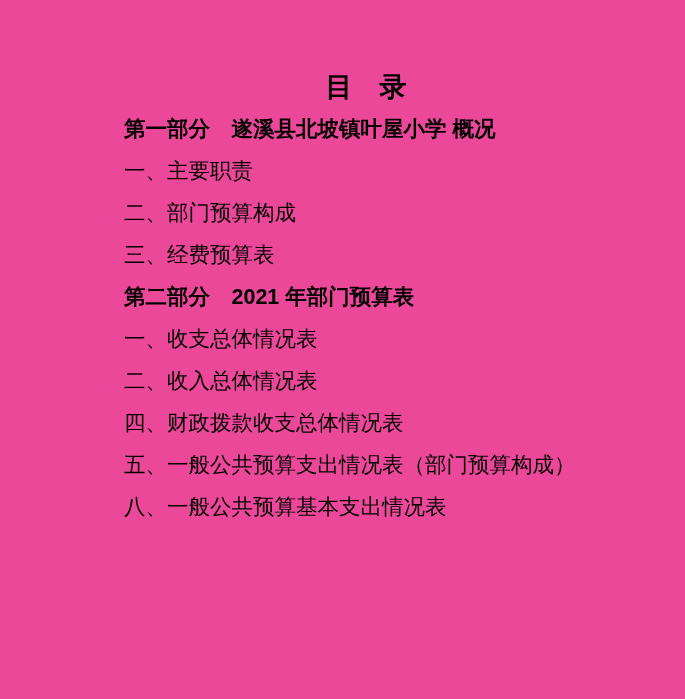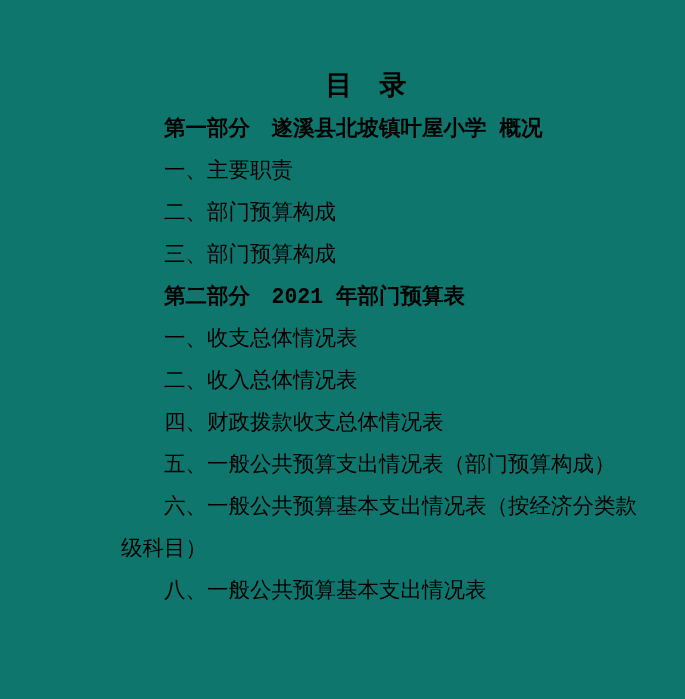--- a/index.html
+++ b/index.html
@@ -4,23 +4,23 @@
 <style>
   html, body {
     margin: 0;
     padding: 0;
     background: #ffffff;
   }
   .page {
     position: relative;
     width: 685px;
     height: 699px;
-    background: #0f766e;
+    background: #ec4899;
     color: #000000;
-    font-family: Liberation Mono, monospace;
+    font-family: Liberation Sans, sans-serif;
     overflow: hidden;
   }
   .content {
     position: absolute;
     left: 81px;
     top: 66px;
     width: 570px;
   }
   .doc-title {
     margin: 0;
@@ -31,50 +31,48 @@
     text-indent: 0;
     white-space: pre;
   }
   .toc-line {
     font-size: 21.5px;
     font-weight: normal;
     line-height: 42px;
     text-indent: 2em;
     text-align: left;
     word-break: normal;
-    margin-left: 40px;
   }
   .toc-heading {
     font-weight: bold;
   }
 </style>
 </head>
 <body>
 
 <div class="page">
   <div class="content">
     <h1 class="doc-title">目　录</h1>
 
     <div class="toc-line toc-heading">第一部分　遂溪县北坡镇叶屋小学 概况</div>
 
     <div class="toc-line">一、主要职责</div>
 
     <div class="toc-line">二、部门预算构成</div>
 
-    <div class="toc-line">三、部门预算构成</div>
+    <div class="toc-line">三、经费预算表</div>
 
     <div class="toc-line toc-heading">第二部分　2021 年部门预算表</div>
 
     <div class="toc-line">一、收支总体情况表</div>
 
     <div class="toc-line">二、收入总体情况表</div>
 
 
     <div class="toc-line">四、财政拨款收支总体情况表</div>
 
     <div class="toc-line">五、一般公共预算支出情况表（部门预算构成）</div>
 
-    <div class="toc-line">六、一般公共预算基本支出情况表（按经济分类款级科目）</div>
 
 
     <div class="toc-line">八、一般公共预算基本支出情况表</div>
   </div>
 </div>
 
 </body></html>

